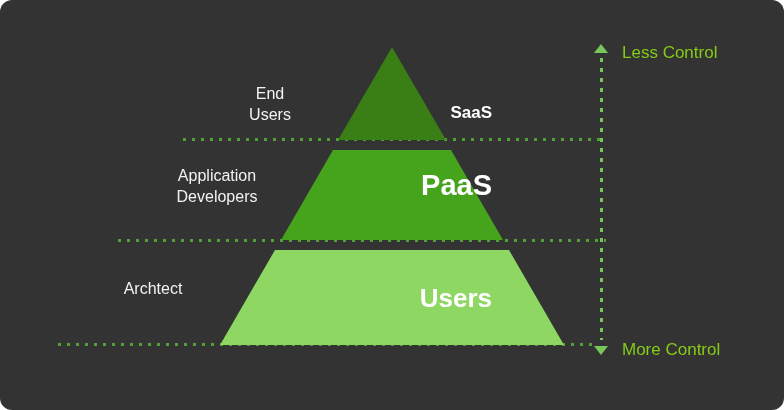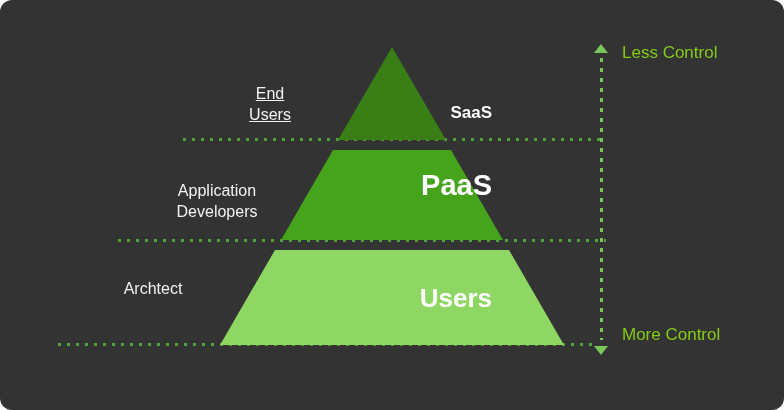--- a/index.html
+++ b/index.html
@@ -17,42 +17,42 @@
     clip-path:polygon(55px 0,289px 0,100% 100%,0 100%);background:#8ed763;}
   
   .layer-name{position:absolute;left:292px;width:200px;text-align:right;
     color:#ffffff;font-weight:bold;}
   .name-saas{top:103px;font-size:17px;line-height:20px;}
   .name-paas{top:171px;font-size:29px;line-height:28px;}
   .name-iaas{top:284px;font-size:26px;line-height:28px;}
   
   .audience{position:absolute;width:160px;text-align:center;color:#f2f2f2;
     font-size:16px;line-height:21px;}
-  .aud-end{left:190px;top:83px;text-decoration:underline;}
-  .aud-app{left:137px;top:180px;}
+  .aud-end{left:190px;top:83px;}
+  .aud-app{left:137px;top:165px;}
   .aud-net{left:73px;top:278px;}
   
   .hdots{position:absolute;height:3px;
     background:repeating-linear-gradient(90deg,#4fa233 0 3px,transparent 3px 9px);}
   .hdots-1{left:183px;top:138px;width:423px;}
   .hdots-2{left:118px;top:239px;width:488px;}
   .hdots-3{left:58px;top:343px;width:536px;}
   .vdots{position:absolute;left:600px;top:58px;width:3px;height:282px;
     background:repeating-linear-gradient(180deg,#77c75a 0 4px,transparent 4px 10px);}
   
   .arrow{position:absolute;width:0;height:0;}
   .arrow-up{left:594px;top:44px;border-left:7px solid transparent;
     border-right:7px solid transparent;border-bottom:9px solid #77c75a;}
   .arrow-down{left:594px;top:346px;border-left:7px solid transparent;
     border-right:7px solid transparent;border-top:9px solid #77c75a;}
   
   .axis-label{position:absolute;left:622px;color:#84cc16;font-size:17px;
     line-height:19px;white-space:nowrap;}
   .axis-top{top:43px;}
-  .axis-bottom{top:325px;}
+  .axis-bottom{top:340px;}
 </style>
 </head>
 <body>
 
 <div class="canvas">
 
   <div class="hdots hdots-1"></div>
   <div class="hdots hdots-2"></div>
   <div class="hdots hdots-3"></div>
 

